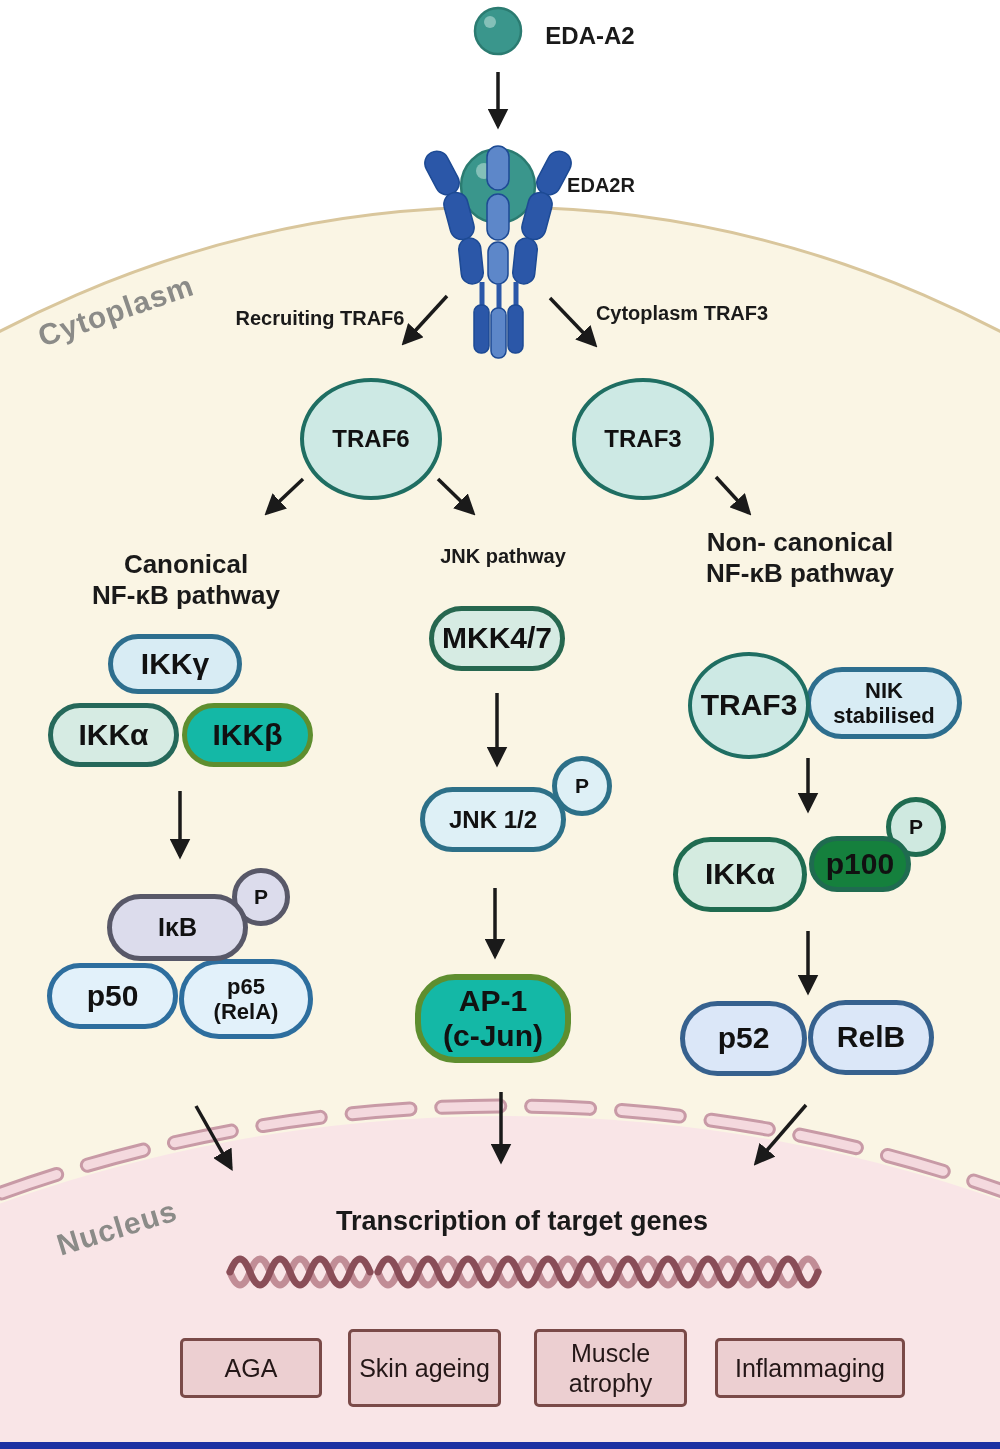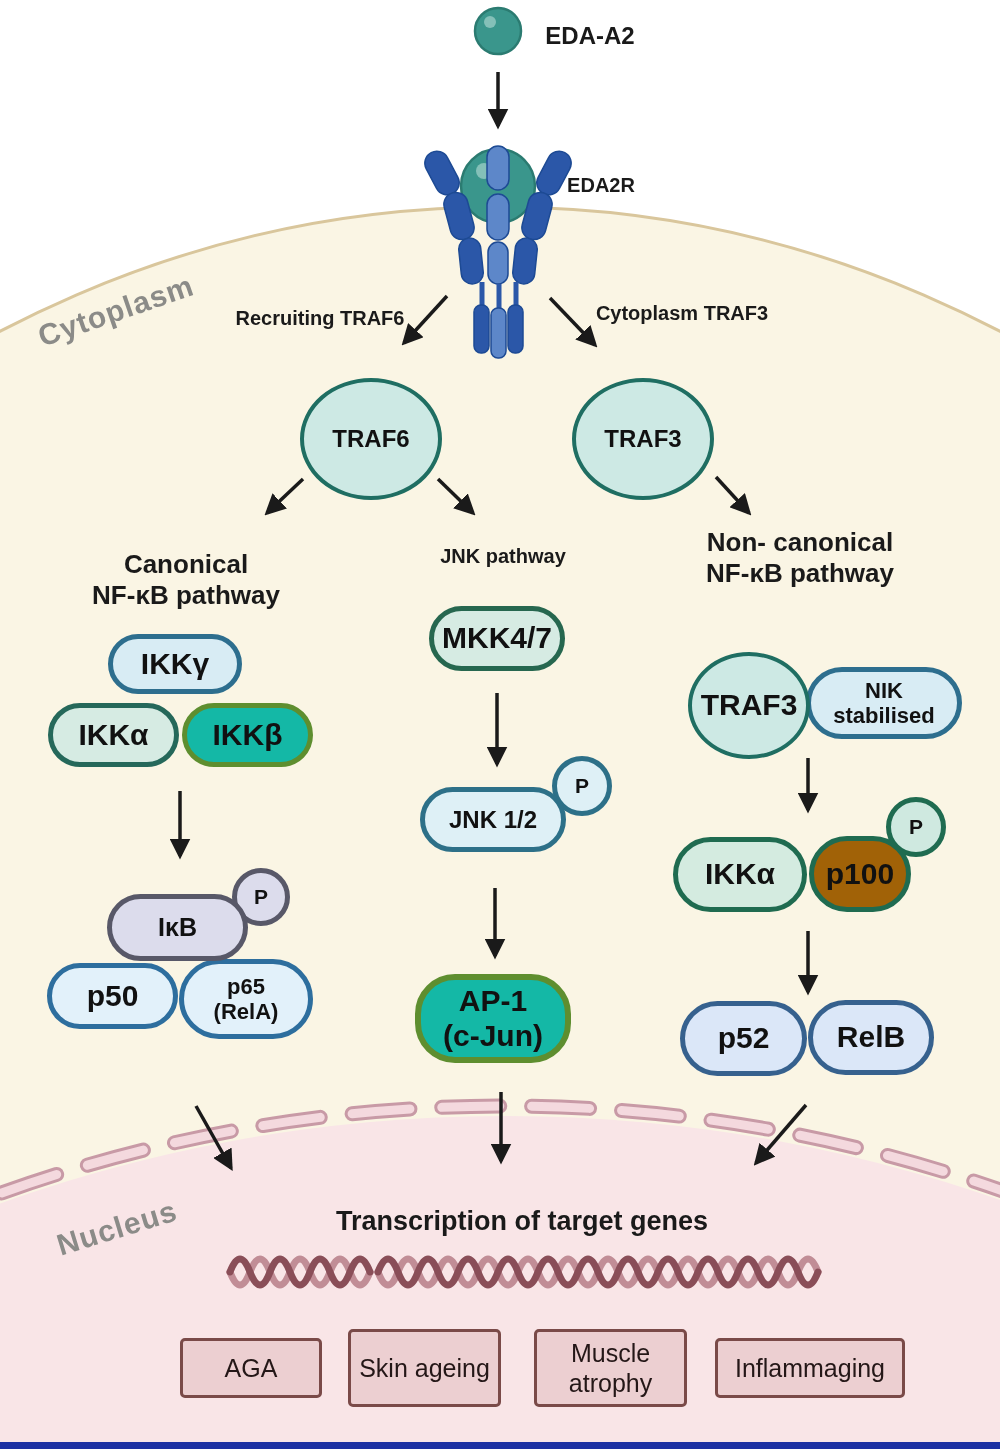--- a/index.html
+++ b/index.html
@@ -142,21 +142,21 @@
   <div class="node caps bluejnk" style="left:420px;top:787px;width:146px;height:65px;z-index:2;font-size:24px;">JNK 1/2</div>
   <div class="node caps green multiline" style="left:415px;top:974px;width:156px;height:89px;border-width:6px;">AP-1
 (c-Jun)</div>
 
   <div class="node pbadge blue" style="left:806px;top:667px;width:156px;height:72px;border-radius:36px;z-index:1;font-size:22px;white-space:pre-line;">NIK
 stabilised</div>
   <div class="node ellip teal" style="left:688px;top:652px;width:122px;height:107px;z-index:2;">TRAF3</div>
 
   <div class="node pbadge tealc" style="left:886px;top:797px;width:60px;height:60px;z-index:1;border-color:#1f6b50;background:#cfe9e0;">P</div>
   <div class="node caps tealc" style="left:673px;top:837px;width:134px;height:75px;z-index:3;border-color:#1f6b50;background:#d4ebe0;">IKKα</div>
-  <div class="node caps tealc" style="left:809px;top:836px;width:102px;height:76px;z-index:2;border-color:#1f6b50;background:#a16207;">p100</div>
+  <div class="node caps tealc" style="left:809px;top:836px;width:102px;height:56px;z-index:2;border-color:#1f6b50;background:#15803d;">p100</div>
 
   <div class="node caps rblue" style="left:680px;top:1001px;width:127px;height:75px;z-index:1;">p52</div>
   <div class="node caps rblue" style="left:808px;top:1000px;width:126px;height:75px;z-index:2;">RelB</div>
 
   <div class="lbl compartment" style="left:117px;top:1228px;transform:translate(-50%,-50%) rotate(-17deg);">Nucleus</div>
   <div class="lbl" style="left:522px;top:1221px;font-size:27px;">Transcription of target genes</div>
 
   <div class="outcome" style="left:180px;top:1338px;width:142px;height:60px;">AGA</div>
   <div class="outcome" style="left:348px;top:1329px;width:153px;height:78px;">Skin ageing</div>
   <div class="outcome" style="left:534px;top:1329px;width:153px;height:78px;">Muscle atrophy</div>

